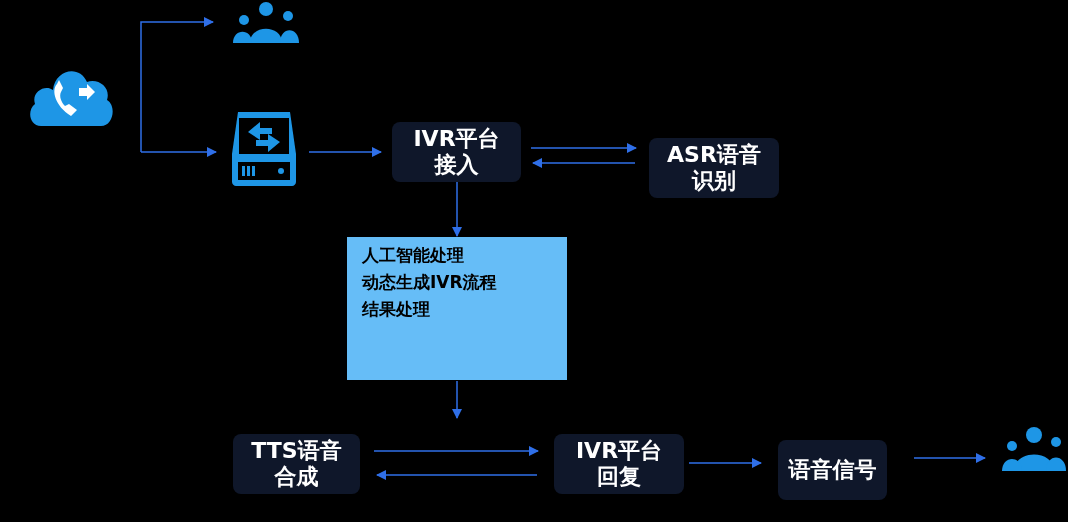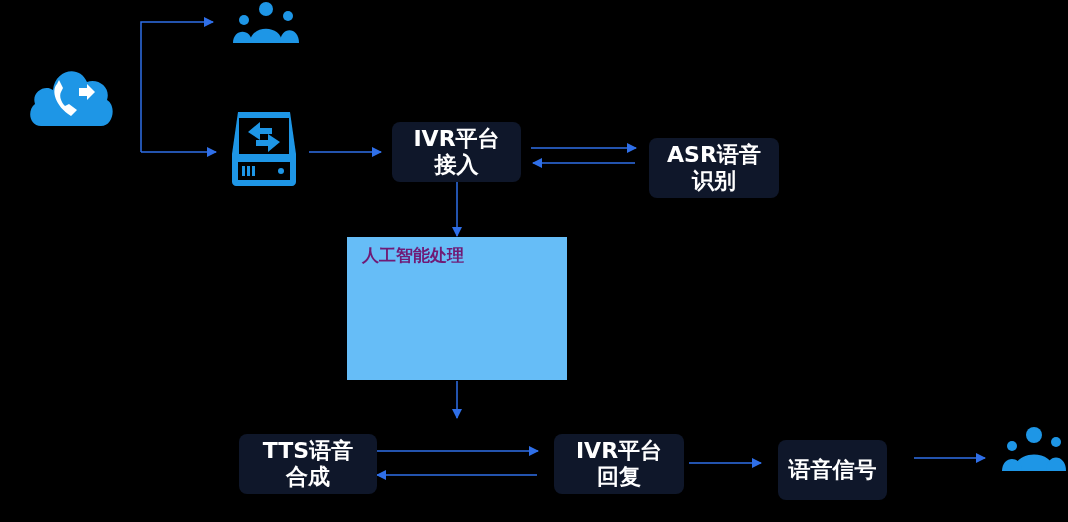--- a/index.html
+++ b/index.html
@@ -1,21 +1,21 @@
 <!DOCTYPE html>
 <html><head>
 <meta charset="utf-8">
 <style>
   html,body{margin:0;padding:0;background:#000;}
   body{width:1068px;height:522px;position:relative;overflow:hidden;font-family:"DejaVu Sans",sans-serif;}
   .box{position:absolute;background:#0f172a;border-radius:8px;color:#fff;font-weight:bold;
        display:flex;flex-direction:column;align-items:center;justify-content:center;
        font-size:22px;line-height:26px;text-align:center;}
   .proc{position:absolute;left:347px;top:237px;width:220px;height:143px;background:#66bdf7;
-        color:#701a75;font-weight:bold;font-size:17px;line-height:27px;box-sizing:border-box;padding:5px 0 0 15px;}
+        color:#000000;font-weight:bold;font-size:17px;line-height:27px;box-sizing:border-box;padding:5px 0 0 15px;}
   svg.lines{position:absolute;left:0;top:0;}
   .icon{position:absolute;}
 </style>
 </head>
 <body>
 
 <svg class="lines" width="1068" height="522">
   <defs>
     <marker id="ah" markerWidth="10" markerHeight="10" refX="9" refY="5" orient="auto" markerUnits="userSpaceOnUse">
       <path d="M0,0 L10,5 L0,10 z" fill="#2f6fe8"></path>
@@ -77,23 +77,25 @@
   <span>接入</span>
 </div>
 
 <div class="box" style="left:649px;top:138px;width:130px;height:60px">
   <span>ASR语音</span>
   <span>识别</span>
 </div>
 
 <div class="proc">
   <div>人工智能处理</div>
+  <div>动态生成IVR流程</div>
+  <div>结果处理</div>
 </div>
 
-<div class="box" style="left:239px;top:434px;width:138px;height:60px">
+<div class="box" style="left:233px;top:434px;width:127px;height:60px">
   <span>TTS语音</span>
   <span>合成</span>
 </div>
 
 <div class="box" style="left:554px;top:434px;width:130px;height:60px">
   <span>IVR平台</span>
   <span>回复</span>
 </div>
 
 <div class="box" style="left:778px;top:440px;width:109px;height:60px">

